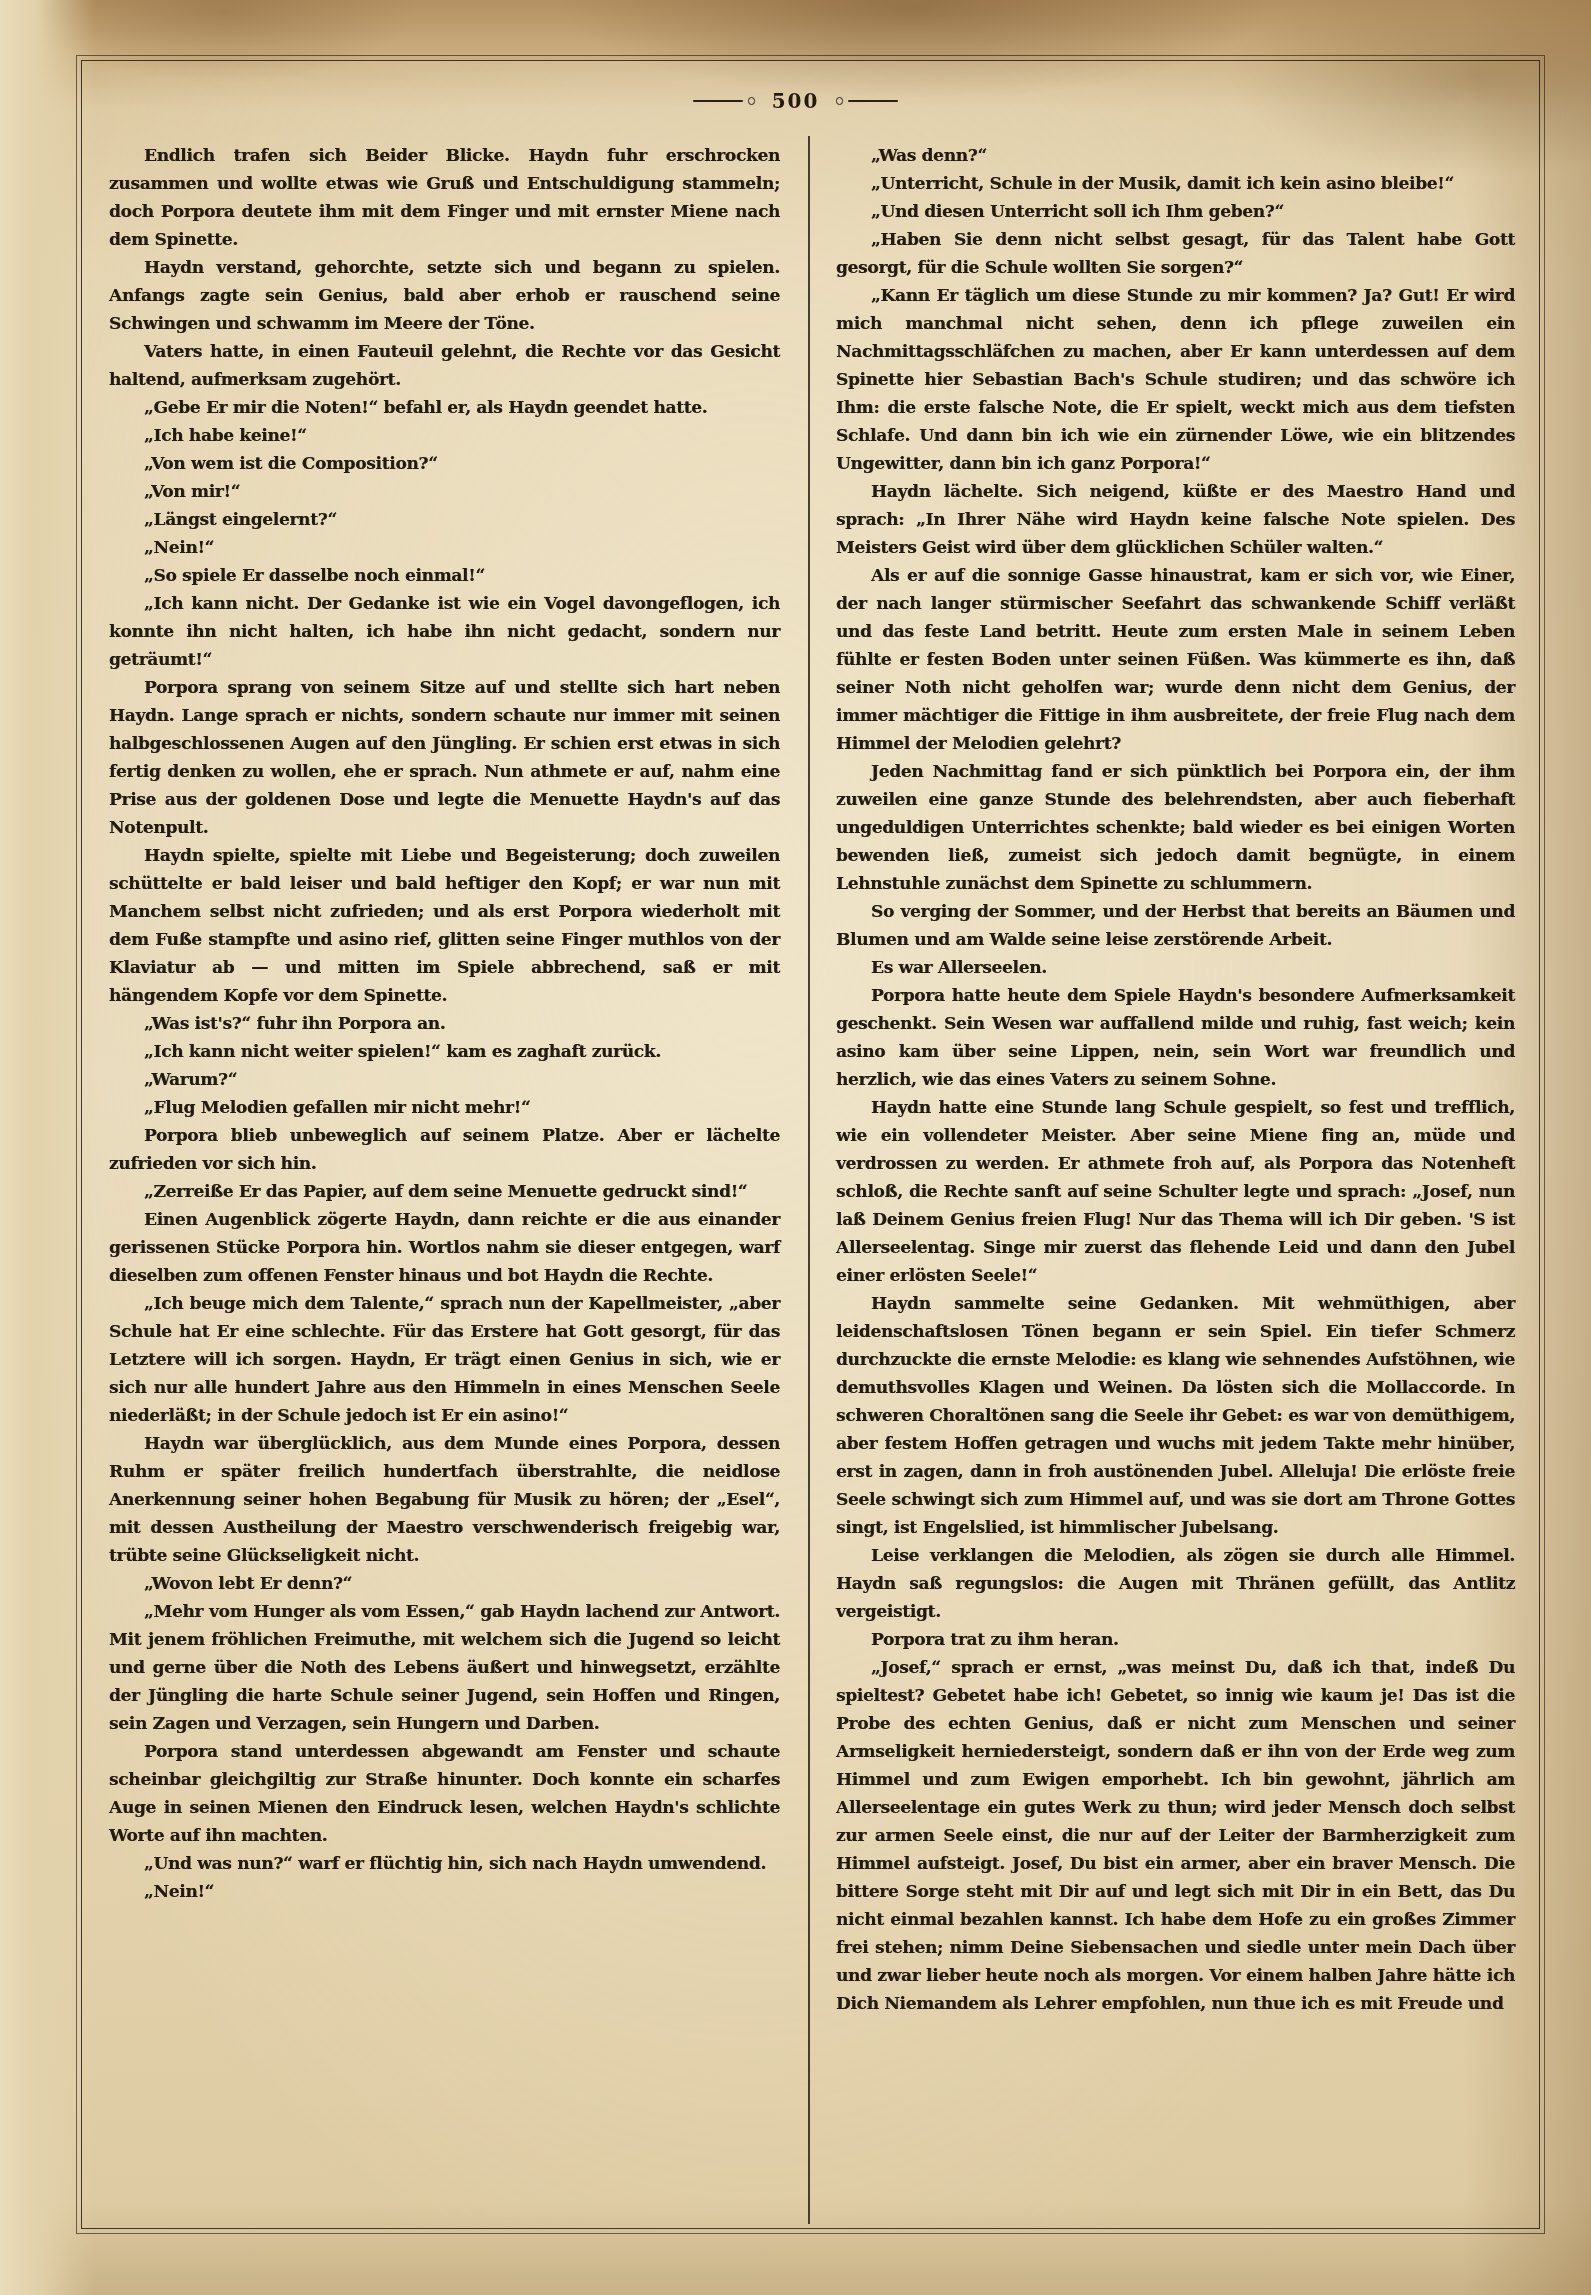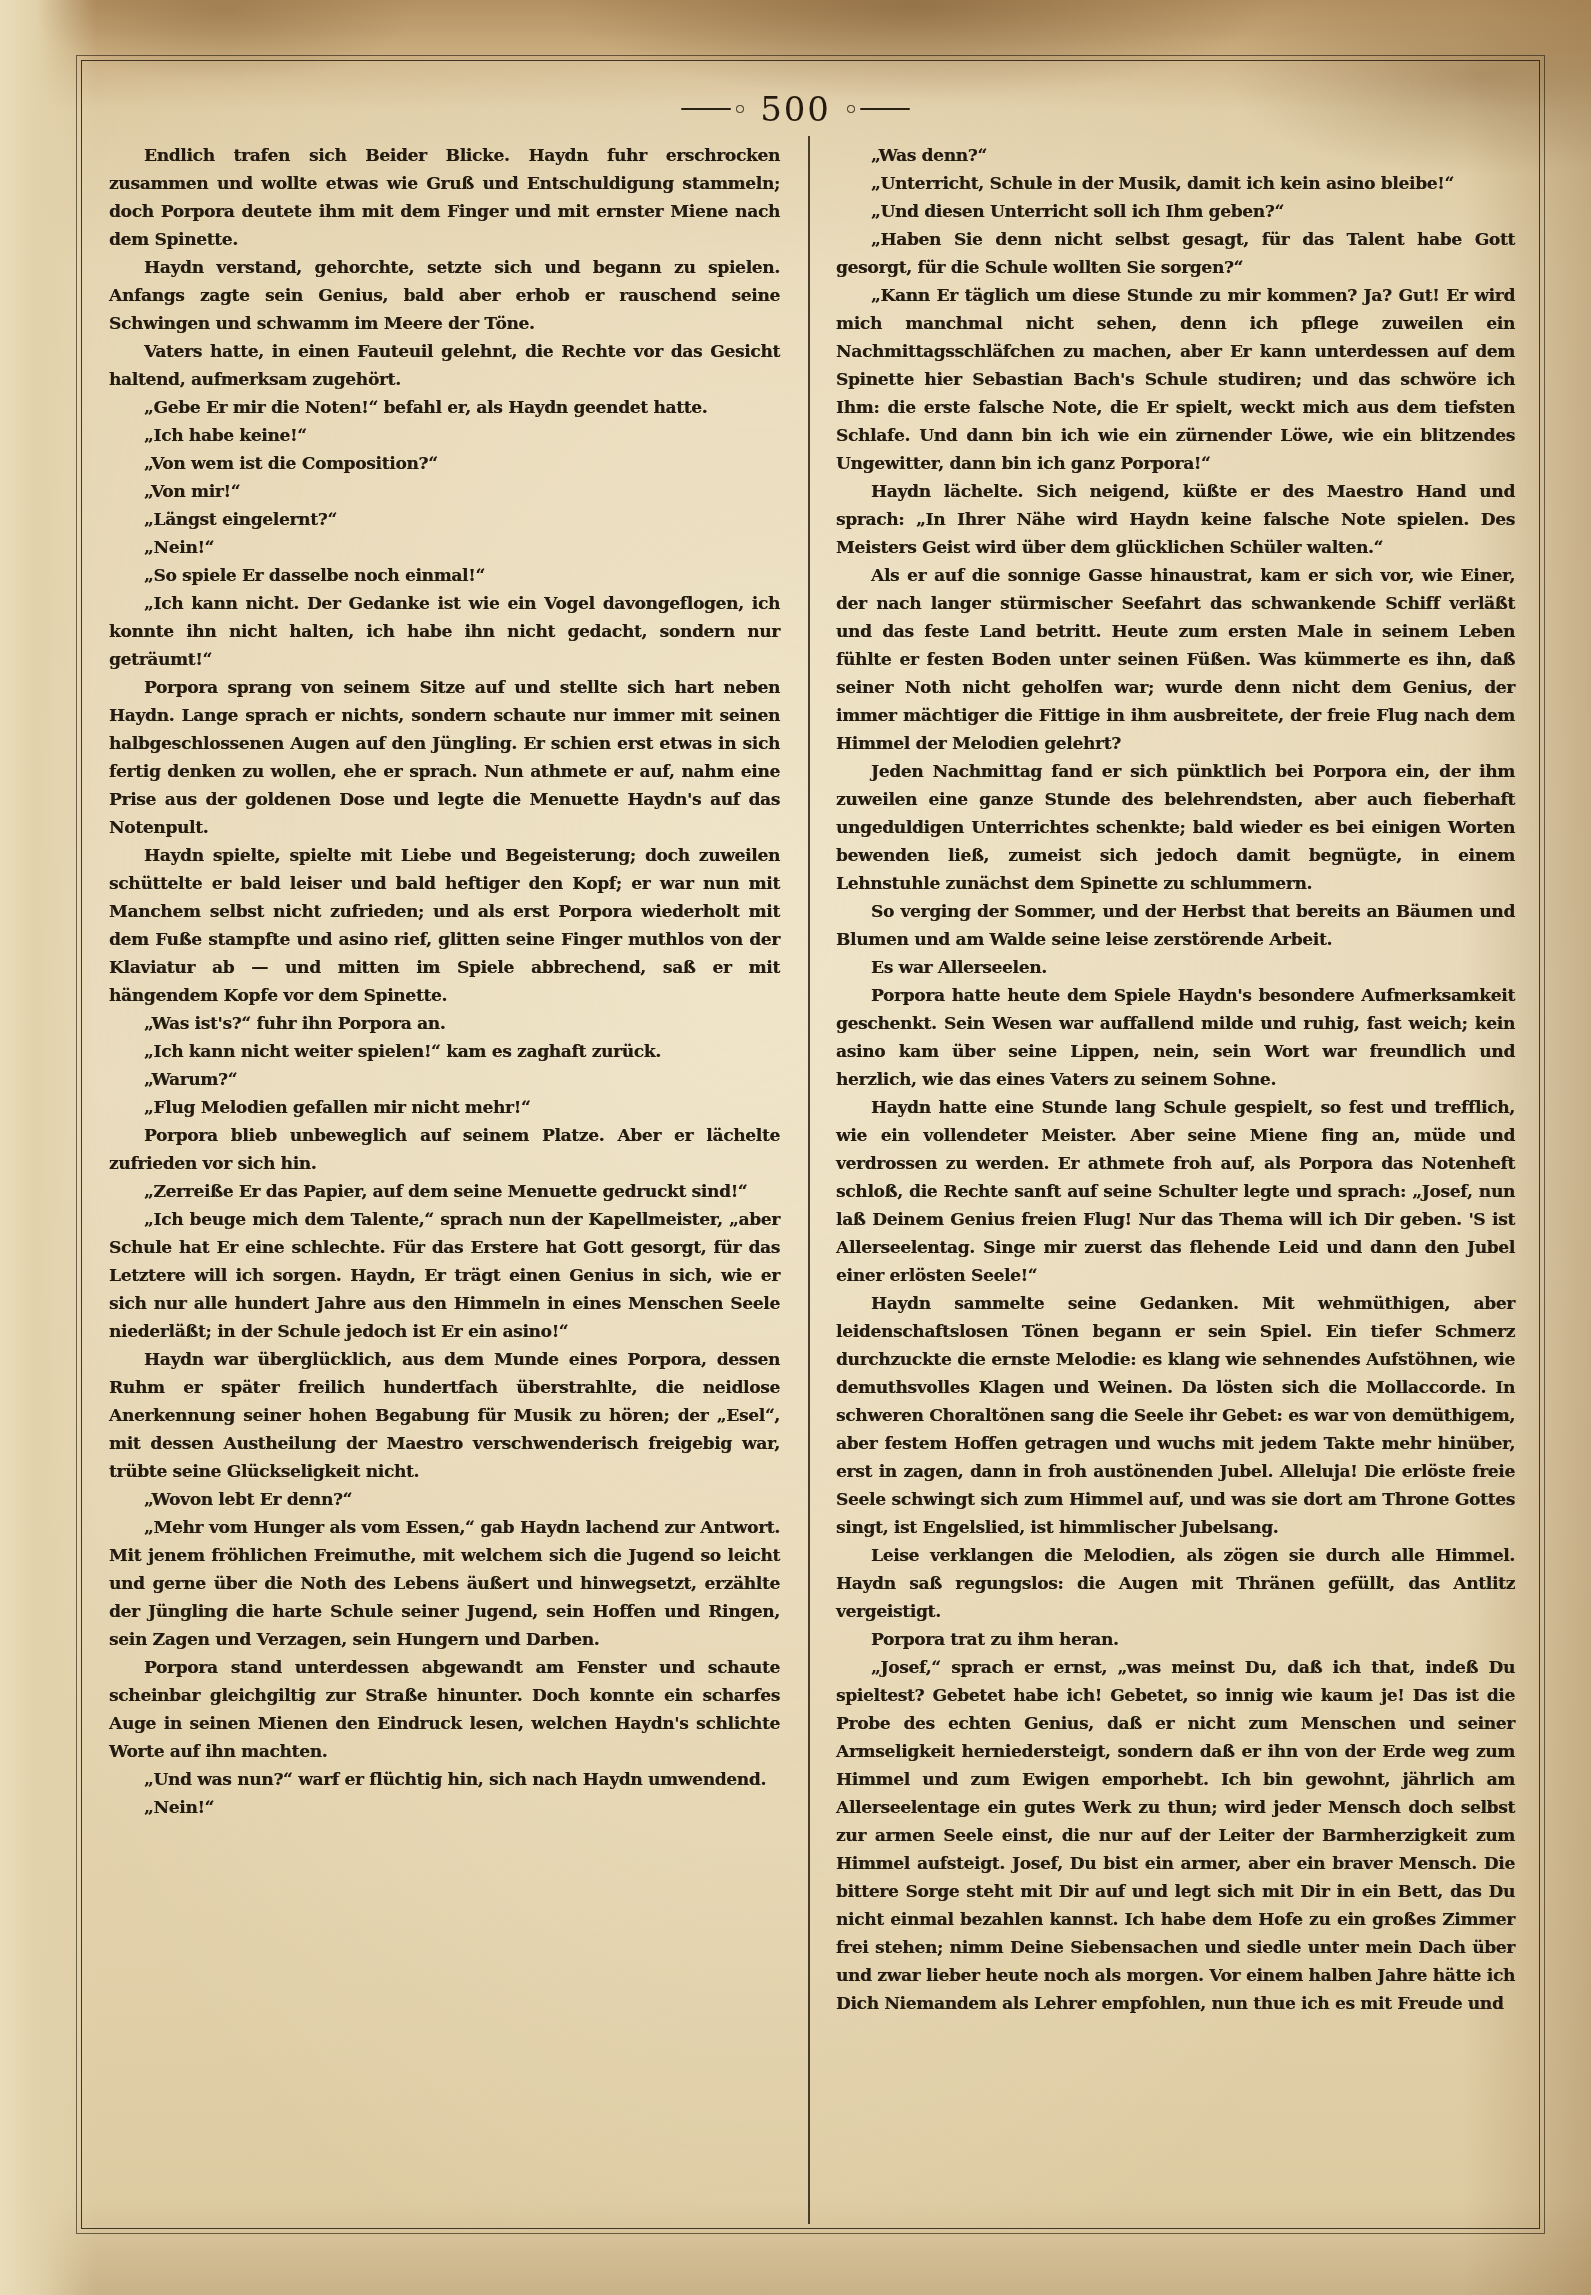--- a/index.html
+++ b/index.html
@@ -31,21 +31,21 @@
     box-sizing: border-box;
   }
   .header {
     position: absolute;
     left: 0; top: 89px; width: 1591px;
     display: flex; align-items: center; justify-content: center;
     gap: 16.7px;
     color: #241a0e;
   }
   .page-number {
-    font-size: 34px; font-weight: 400; letter-spacing: 1.9px;
+    font-size: 20px; font-weight: 700; letter-spacing: 1.9px;
     color: #241a0e;
   }
   .orn { display: flex; align-items: center; gap: 5.1px; }
   .orn-line { width: 50px; height: 2.6px; background: #2a2014; border-radius: 1.3px; }
   .orn-dot  { width: 5.1px; height: 5.1px; border: 1.9px solid #2a2014; border-radius: 50%; background: transparent; }
   .divider {
     position: absolute;
     left: 808px; top: 136px; width: 1.9px; height: 2088px;
     background: rgba(38,28,16,.82);
   }
@@ -95,20 +95,21 @@
       <p class="para">„So spiele Er dasselbe noch einmal!“</p>
       <p class="para">„Ich kann nicht. Der Gedanke ist wie ein Vogel davongeflogen, ich konnte ihn nicht halten, ich habe ihn nicht gedacht, sondern nur geträumt!“</p>
       <p class="para">Porpora sprang von seinem Sitze auf und stellte sich hart neben Haydn. Lange sprach er nichts, sondern schaute nur immer mit seinen halbgeschlossenen Augen auf den Jüngling. Er schien erst etwas in sich fertig denken zu wollen, ehe er sprach. Nun athmete er auf, nahm eine Prise aus der goldenen Dose und legte die Menuette Haydn's auf das Notenpult.</p>
       <p class="para">Haydn spielte, spielte mit Liebe und Begeisterung; doch zuweilen schüttelte er bald leiser und bald heftiger den Kopf; er war nun mit Manchem selbst nicht zufrieden; und als erst Porpora wiederholt mit dem Fuße stampfte und asino rief, glitten seine Finger muthlos von der Klaviatur ab — und mitten im Spiele abbrechend, saß er mit hängendem Kopfe vor dem Spinette.</p>
       <p class="para">„Was ist's?“ fuhr ihn Porpora an.</p>
       <p class="para">„Ich kann nicht weiter spielen!“ kam es zaghaft zurück.</p>
       <p class="para">„Warum?“</p>
       <p class="para">„Flug Melodien gefallen mir nicht mehr!“</p>
       <p class="para">Porpora blieb unbeweglich auf seinem Platze. Aber er lächelte zufrieden vor sich hin.</p>
       <p class="para">„Zerreiße Er das Papier, auf dem seine Menuette gedruckt sind!“</p>
+      <p class="para">Einen Augenblick zögerte Haydn, dann reichte er die aus einander gerissenen Stücke Porpora hin. Wortlos nahm sie dieser entgegen, warf dieselben zum offenen Fenster hinaus und bot Haydn die Rechte.</p>
       <p class="para">„Ich beuge mich dem Talente,“ sprach nun der Kapellmeister, „aber Schule hat Er eine schlechte. Für das Erstere hat Gott gesorgt, für das Letztere will ich sorgen. Haydn, Er trägt einen Genius in sich, wie er sich nur alle hundert Jahre aus den Himmeln in eines Menschen Seele niederläßt; in der Schule jedoch ist Er ein asino!“</p>
       <p class="para">Haydn war überglücklich, aus dem Munde eines Porpora, dessen Ruhm er später freilich hundertfach überstrahlte, die neidlose Anerkennung seiner hohen Begabung für Musik zu hören; der „Esel“, mit dessen Austheilung der Maestro verschwenderisch freigebig war, trübte seine Glückseligkeit nicht.</p>
       <p class="para">„Wovon lebt Er denn?“</p>
       <p class="para">„Mehr vom Hunger als vom Essen,“ gab Haydn lachend zur Antwort. Mit jenem fröhlichen Freimuthe, mit welchem sich die Jugend so leicht und gerne über die Noth des Lebens äußert und hinwegsetzt, erzählte der Jüngling die harte Schule seiner Jugend, sein Hoffen und Ringen, sein Zagen und Verzagen, sein Hungern und Darben.</p>
       <p class="para">Porpora stand unterdessen abgewandt am Fenster und schaute scheinbar gleichgiltig zur Straße hinunter. Doch konnte ein scharfes Auge in seinen Mienen den Eindruck lesen, welchen Haydn's schlichte Worte auf ihn machten.</p>
       <p class="para">„Und was nun?“ warf er flüchtig hin, sich nach Haydn umwendend.</p>
       <p class="para">„Nein!“</p>
     </div>
 
   <div class="col col-right">

